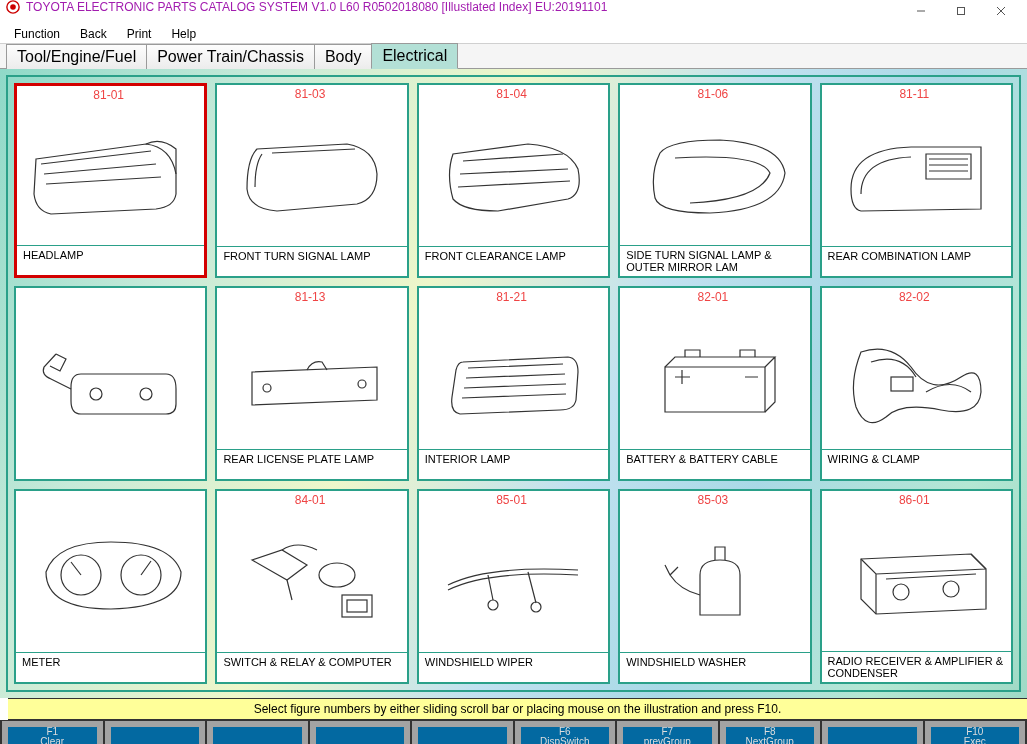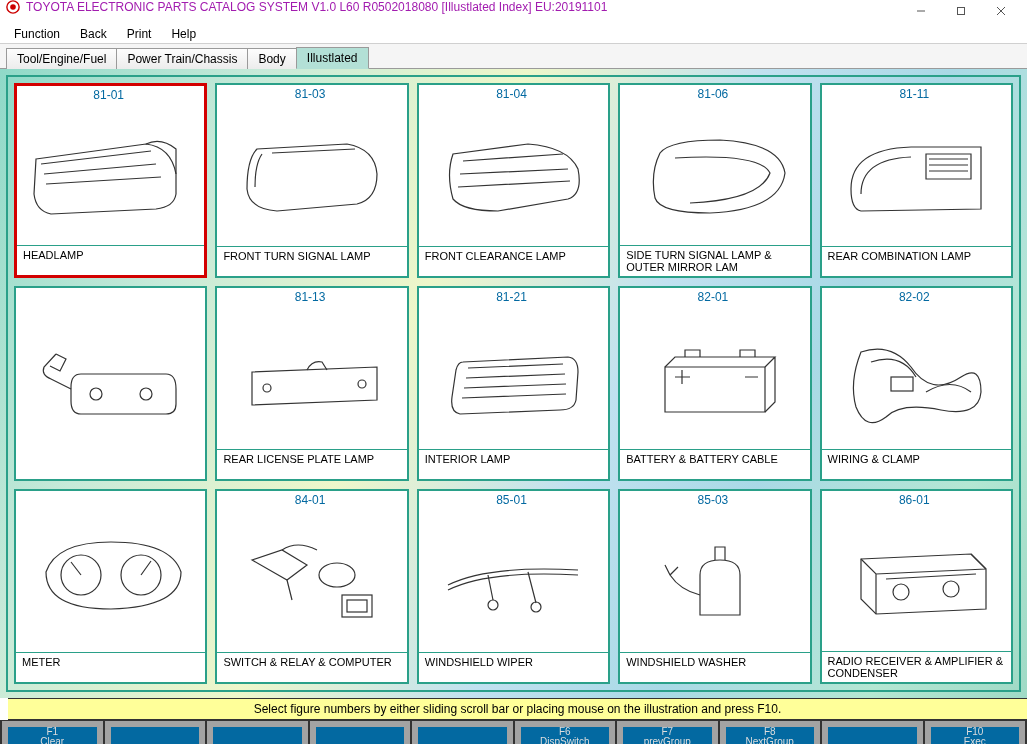--- a/index.html
+++ b/index.html
@@ -7,32 +7,32 @@
   .title-bar { height: 22px; display: flex; padding: 0 6px; color: #a21caf; background: #fff; }
   .title-bar .app-icon { width: 14px; height: 14px; margin-right: 6px; }
   .title-bar .title-text { flex: 1; font-size: 12px; white-space: nowrap; overflow: hidden; }
   .win-controls { display: flex; gap: 0; }
   .win-btn { width: 40px; height: 22px; display: flex; align-items: center; justify-content: center; color: #555; cursor: pointer; }
 
   .menu-bar { height: 22px; display: flex; align-items: flex-end; padding: 0 4px; background: #fff; border-bottom: 1px solid #d0d0d0; }
   .menu-item { padding: 2px 10px; font-size: 12px; color: #000; cursor: pointer; }
 
   .tab-strip { height: 24px; display: flex; align-items: flex-end; padding: 0 6px; background: #f5f5f5; position: relative; z-index: 2;}
-  .tab { padding: 3px 10px; font-size: 12px; border: 1px solid #9a9a9a; border-bottom: none; margin-right: -1px; background: linear-gradient(#fdfdfd,#ececec); cursor: pointer; position: relative; top: 1px;}
+  .tab { padding: 3px 10px; font-size: 16px; border: 1px solid #9a9a9a; border-bottom: none; margin-right: -1px; background: linear-gradient(#fdfdfd,#ececec); cursor: pointer; position: relative; top: 1px;}
   .tab.active { background: #b3e0d6; border-bottom: 1px solid #b3e0d6; z-index: 3; }
 
   .canvas { position: absolute; left: 0; top: 68px; right: 0; bottom: 46px;
             background: linear-gradient(115deg,#8fd9c8 0%, #c7ead9 20%, #eef7ca 40%, #c1e1f0 58%, #a9d9e6 72%, #b4e7d3 88%, #9fdac6 100%);
             border-top: 1px solid #9a9a9a; }
   .canvas-inner { position: absolute; left: 6px; top: 6px; right: 6px; bottom: 6px; border: 2px solid #2aa089; background: rgba(255,255,255,0); }
 
   .grid { display: grid; grid-template-columns: repeat(5, 1fr); grid-template-rows: repeat(3, 1fr); gap: 8px; position: absolute; left: 6px; top: 6px; right: 6px; bottom: 6px; }
   .cell { border: 2px solid #2aa089; background: #fff; display: flex; flex-direction: column; position: relative; }
   .cell.selected { border: 3px solid #d30000; }
-  .cell-code { text-align: center; font-size: 12px; padding: 2px 4px 0 0; border-bottom: 1px solid transparent; color: #0369a1;}
+  .cell-code { text-align: center; font-size: 12px; padding: 2px 4px 0 0; border-bottom: 1px solid transparent; color: #ef4444;}
   .cell-img { flex: 1; display: flex; align-items: center; justify-content: center; padding: 4px; overflow: hidden;}
   .cell-img svg { max-width: 100%; max-height: 100%; }
   .cell-label { border-top: 1px solid #2aa089; padding: 3px 6px 2px 6px; font-size: 11px; color: #000; min-height: 30px; line-height: 1.15; word-break: break-word;}
 
   .hint-bar { position: absolute; left: 8px; right: 0; bottom: 24px; height: 22px; background: #ffff99; border-top: 1px solid #333; border-bottom: 1px solid #333; display: flex; align-items: center; justify-content: center; font-size: 12px; color: #000;}
 
   .fkeys { position: absolute; left: 0; right: 0; bottom: 0; height: 24px; background: #333; display: grid; grid-template-columns: repeat(10,1fr); gap: 2px; padding: 1px 2px;}
   .fkey { background: #0369a1; border: 6px solid #a3a3a3; color: #ddd; font-size: 10px; display: flex; flex-direction: column; align-items: center; justify-content: center; line-height: 1.0; cursor: pointer;}
   .fkey.empty { color: #666; }
   .fkey .k { font-size: 10px; }
@@ -74,21 +74,21 @@
     <div class="menu-item">Function</div>
     <div class="menu-item">Back</div>
     <div class="menu-item">Print</div>
     <div class="menu-item">Help</div>
   </div>
 
 <div class="tab-strip" id="tab-strip">
     <div class="tab">Tool/Engine/Fuel</div>
     <div class="tab">Power Train/Chassis</div>
     <div class="tab">Body</div>
-    <div class="tab active">Illustlated</div>
+    <div class="tab active">Electrical</div>
   </div>
 
 <div class="canvas">
   <div class="canvas-inner">
     <div class="grid" id="grid">
         <div class="cell selected">
           <div class="cell-code">81-01</div>
           <div class="cell-img">
             <svg viewBox="0 0 170 110" width="170" height="110">
               <use href="#sk-headlamp"></use>

